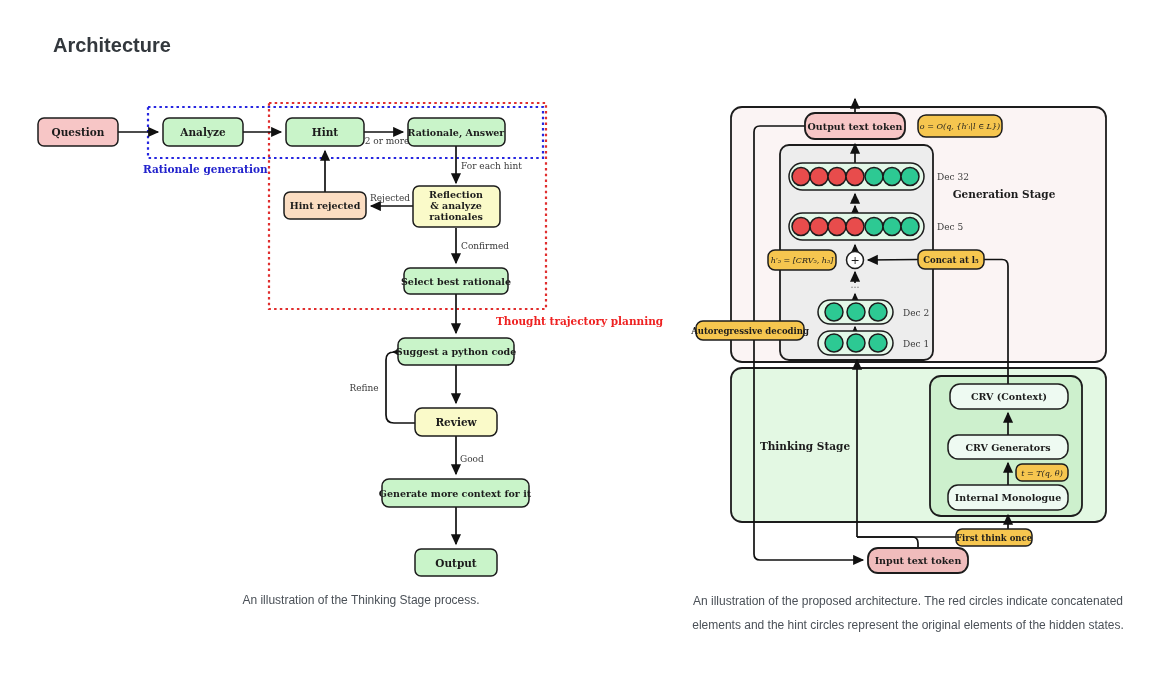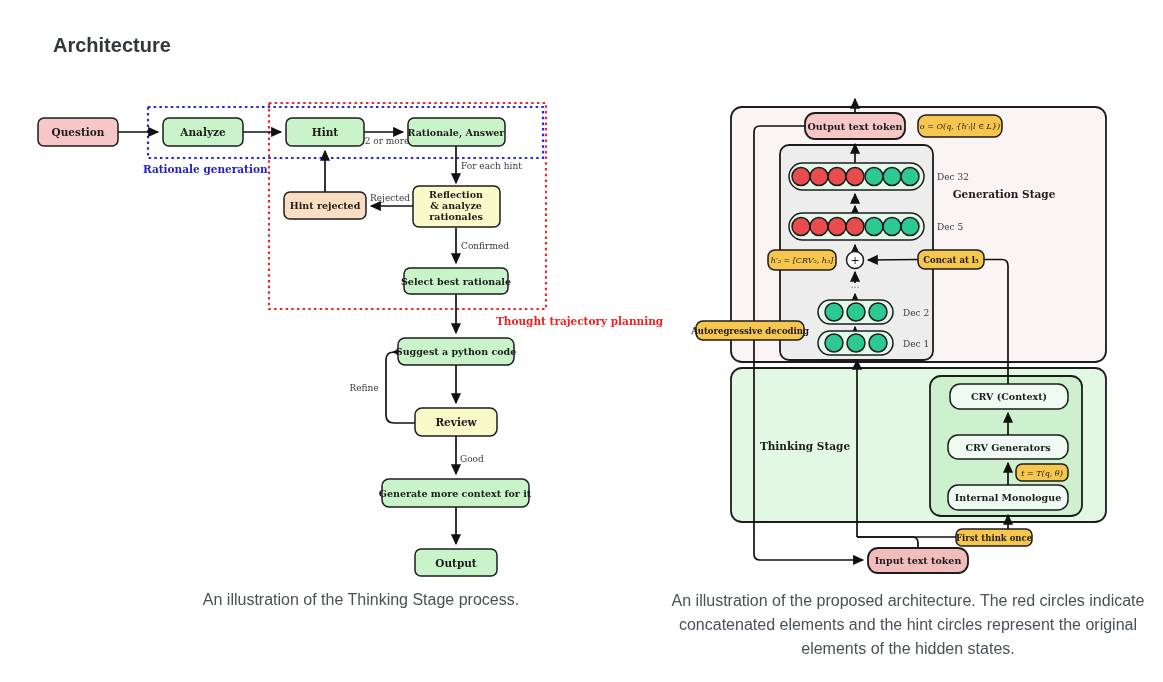--- a/index.html
+++ b/index.html
@@ -1,19 +1,19 @@
 <!DOCTYPE html>
 <html><head>
 <meta charset="utf-8">
 <style>
   html,body{margin:0;padding:0;background:#ffffff;}
   .page{position:relative;width:1163px;height:682px;background:#ffffff;overflow:hidden;
         font-family:"Liberation Sans", sans-serif;}
   .heading{position:absolute;left:16px;top:34px;font-size:20px;font-weight:700;color:#33383d;margin-left:37px;}
-  .caption{position:absolute;color:#4a5057;font-size:16px;line-height:24px;text-align:center;}
+  .caption{position:absolute;color:#4a5057;font-size:12px;line-height:24px;text-align:center;}
   .cap-left{left:111px;top:588px;width:500px;}
   .cap-right{left:670px;top:589px;width:476px;}
   svg{position:absolute;left:0;top:0;}
   svg text{font-family:"DejaVu Serif", serif;fill:#1c1c1c;}
   .nb{font-weight:bold;font-size:10.5px;text-anchor:middle;}
   .nb2{font-weight:bold;font-size:9.5px;text-anchor:middle;}
   .el{font-size:9px;fill:#3a3a3a;text-anchor:middle;}
   .els{font-size:9px;fill:#3a3a3a;}
   .ol{font-weight:bold;font-size:8.5px;text-anchor:middle;}
   .fm{font-style:italic;font-size:8px;text-anchor:middle;}

